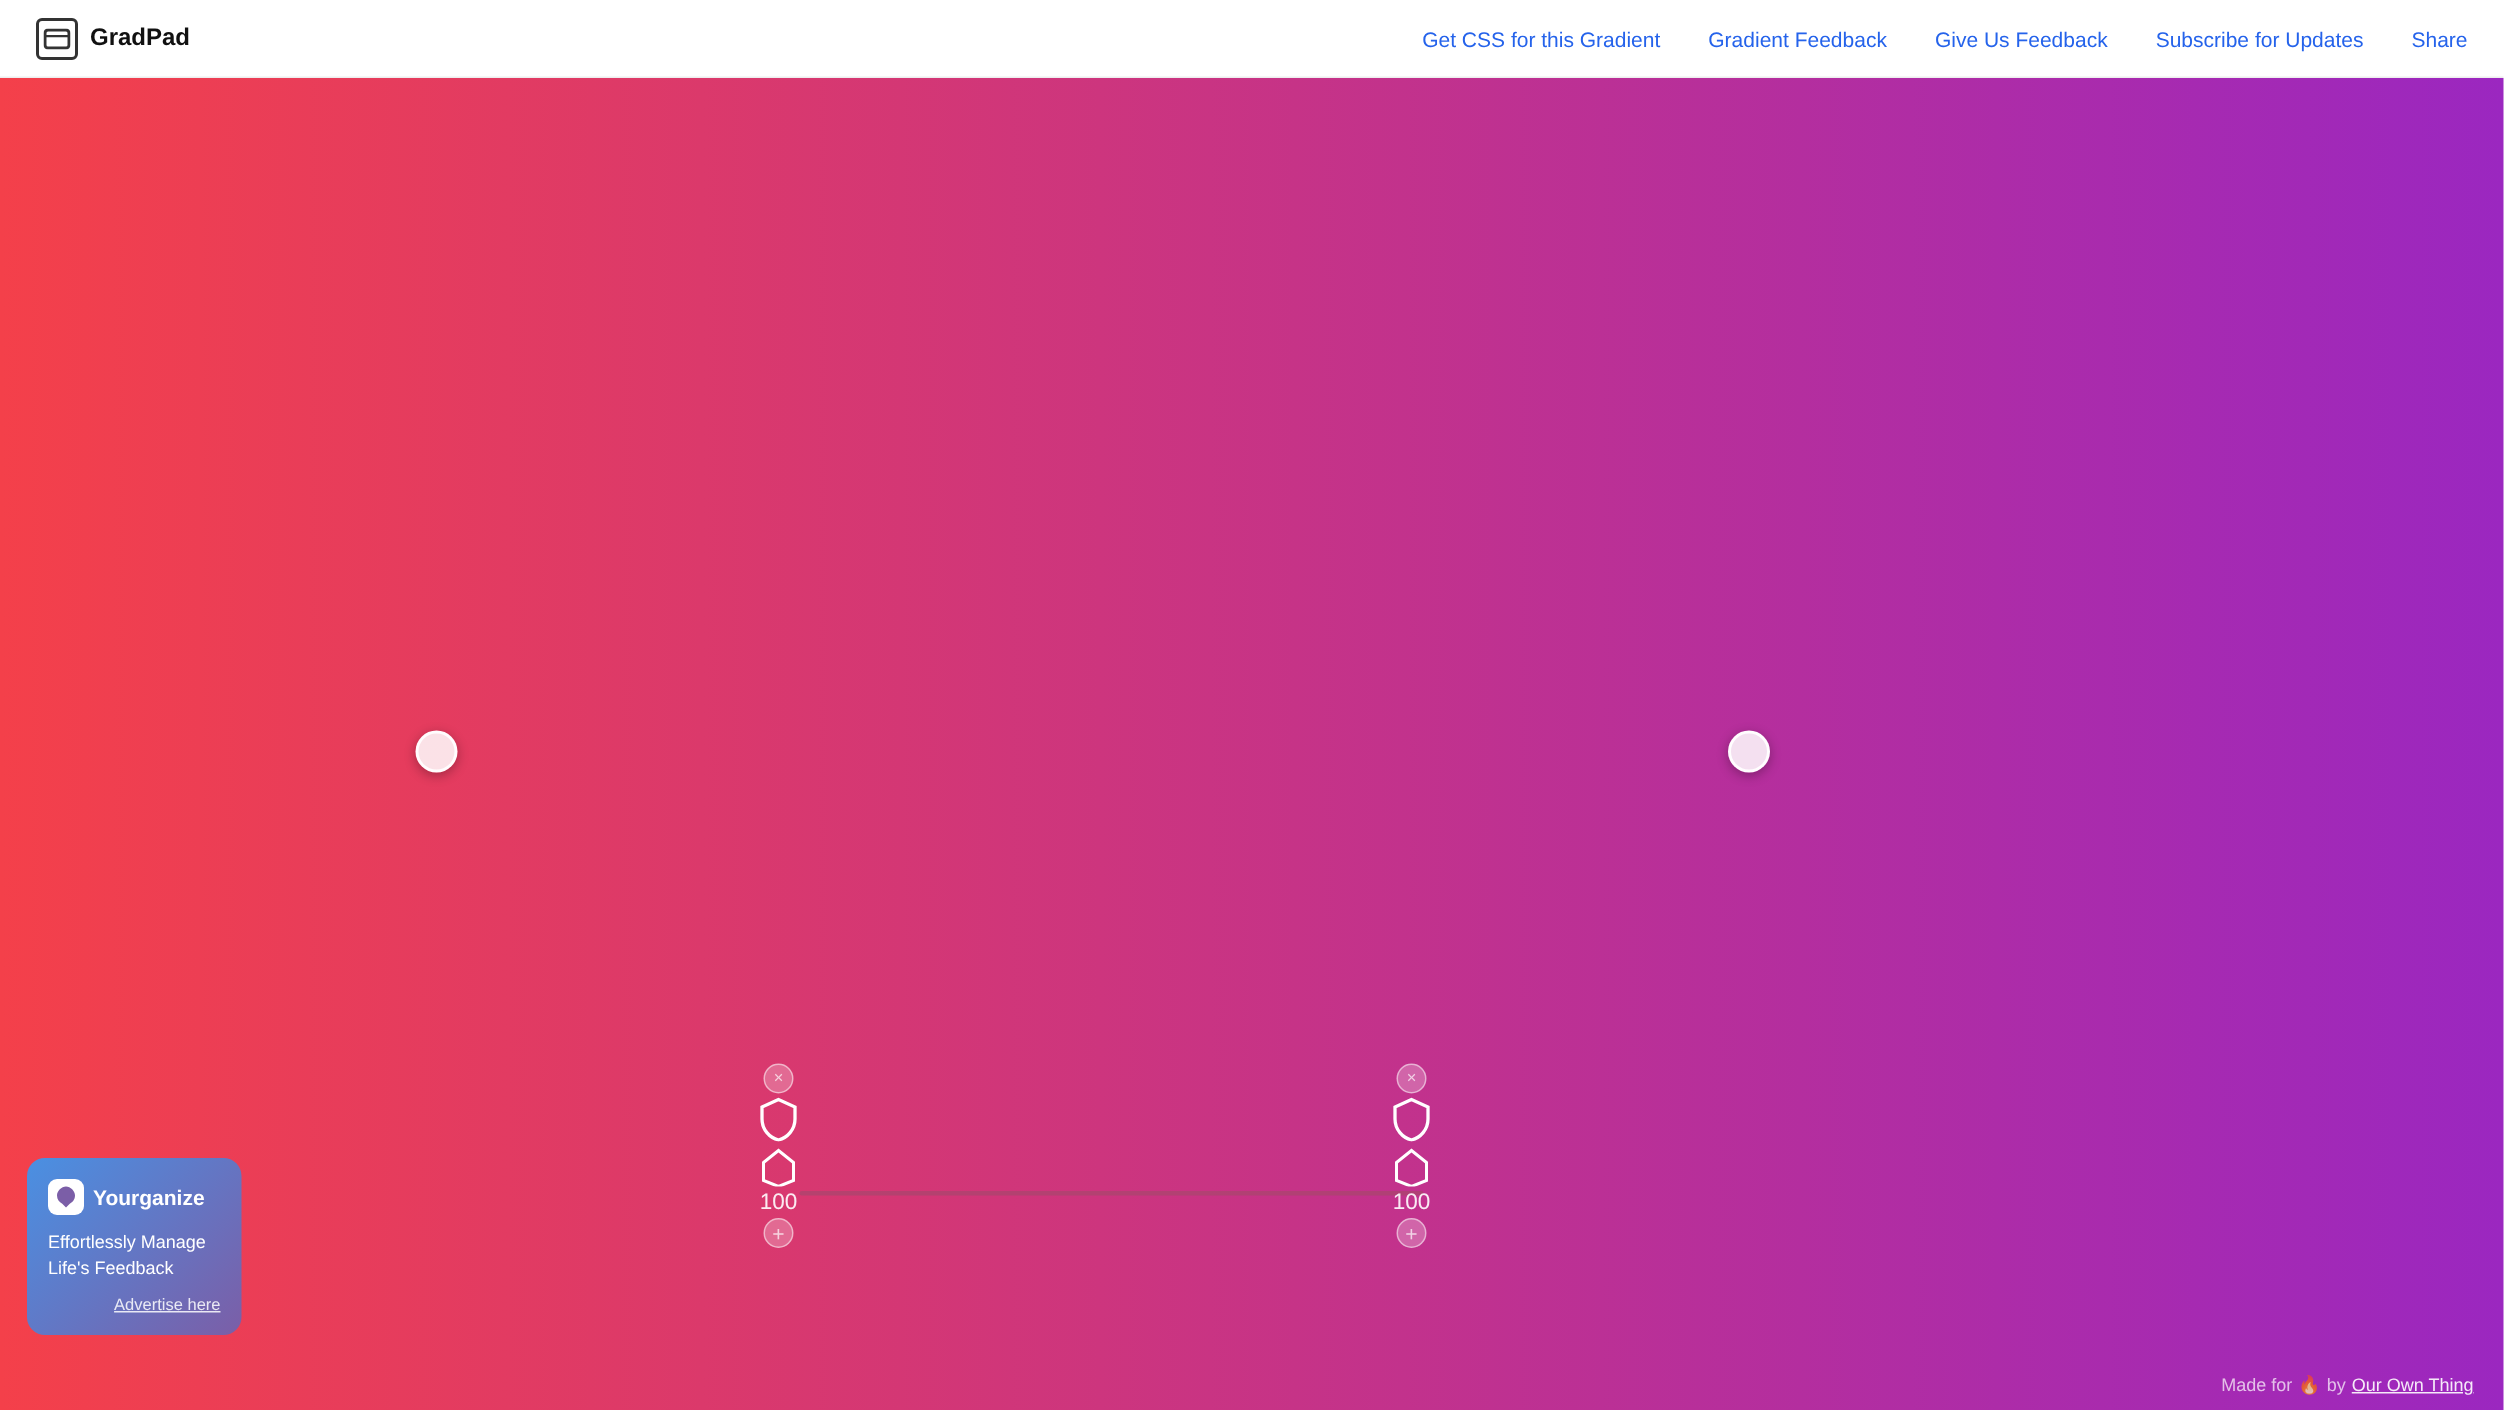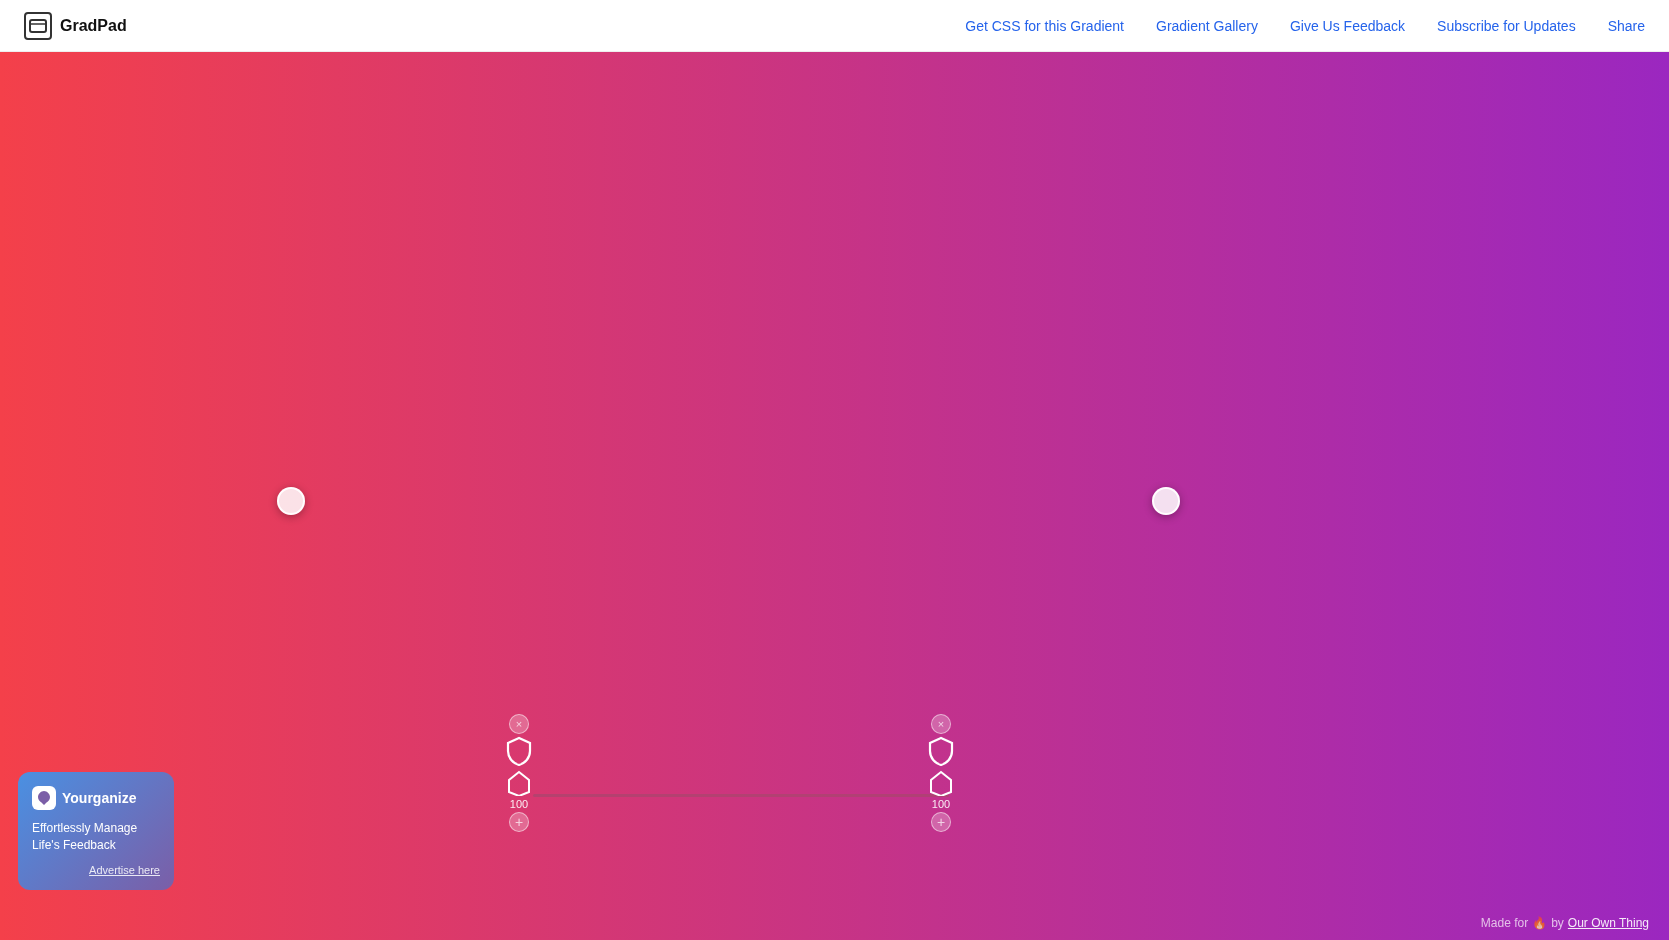--- a/index.html
+++ b/index.html
@@ -84,21 +84,21 @@
       border: 1.5px solid rgba(255,255,255,0.5);
       display: flex;
       align-items: center;
       justify-content: center;
       cursor: pointer;
       color: rgba(255,255,255,0.7);
       font-size: 11px;
     }
 
     .stop-value {
-      font-size: 11px;
+      font-size: 15px;
       color: rgba(255,255,255,0.9);
       font-weight: 500;
     }
 
     .stop-plus-btn {
       width: 20px;
       height: 20px;
       border-radius: 50%;
       background: rgba(255,255,255,0.25);
       border: 1.5px solid rgba(255,255,255,0.5);
@@ -108,21 +108,21 @@
       cursor: pointer;
       color: rgba(255,255,255,0.7);
       font-size: 14px;
     }
 
     
     #ad-widget {
       position: absolute;
       bottom: 50px;
       left: 18px;
-      width: 156px;
+      width: 143px;
       background: linear-gradient(135deg, #4a90e2, #7b5ea7);
       border-radius: 12px;
       padding: 14px;
       color: white;
     }
     #ad-widget .ad-logo {
       display: flex;
       align-items: center;
       gap: 6px;
       margin-bottom: 10px;
@@ -178,21 +178,21 @@
     <div class="logo-icon">
       <svg width="18" height="14" viewBox="0 0 18 14" fill="none">
         <rect x="1" y="1" width="16" height="12" rx="2" stroke="#333" stroke-width="2" fill="none"></rect>
         <line x1="1" y1="5" x2="17" y2="5" stroke="#333" stroke-width="1.5"></line>
       </svg>
     </div>
     <span>GradPad</span>
   </a>
   <nav id="nav">
     <a class="nav-link" href="#">Get CSS for this Gradient</a>
-    <a class="nav-link" href="#">Gradient Gallery</a>
+    <a class="nav-link" href="#">Gradient Feedback</a>
     <a class="nav-link" href="#">Give Us Feedback</a>
     <a class="nav-link" href="#">Subscribe for Updates</a>
     <a class="nav-link share" href="#">Share</a>
   </nav>
 </div>
 
 <div id="gradient-bg" style="background: linear-gradient(to right, rgb(244, 64, 74), rgb(155, 39, 192));">
 
   <div class="canvas-handle" style="left: 291px; top: 449px;"></div>
 

